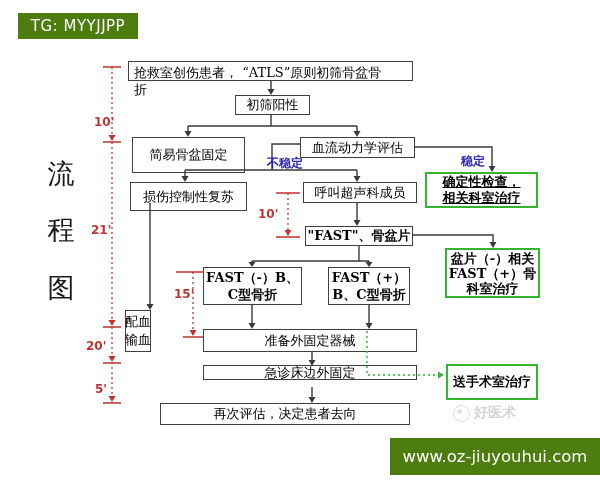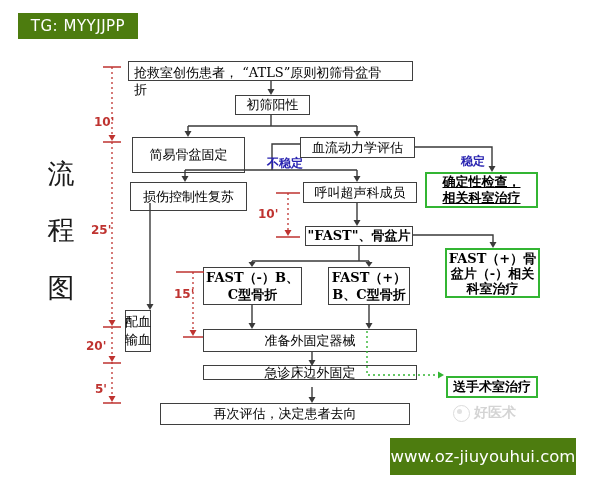--- a/index.html
+++ b/index.html
@@ -3,21 +3,21 @@
 <meta charset="utf-8">
 <style>
   html,body{margin:0;padding:0;}
   body{
     width:600px;height:480px;position:relative;background:#ffffff;
     font-family:"DejaVu Sans","Liberation Sans",sans-serif;
     overflow:hidden;
   }
   .bar{position:absolute;background:#4d7c0f;color:#fff;display:flex;align-items:center;justify-content:center;}
   #header-bar{left:18px;top:13px;width:120px;height:26px;font-size:15px;letter-spacing:0.5px;}
-  #footer-bar{left:390px;top:438px;width:186px;height:37px;font-size:16.5px;}
+  #footer-bar{left:390px;top:438px;width:210px;height:37px;font-size:16.5px;}
 
   
   .vchar{position:absolute;left:46px;width:30px;text-align:center;
     font-family:"DejaVu Serif","Liberation Serif",serif;font-size:27px;color:#1a1a1a;}
   #vc0{top:156px}#vc1{top:212px}#vc2{top:270px}
 
   
   .node{position:absolute;box-sizing:border-box;border:1.5px solid #3f3f3f;background:#fff;
     display:flex;flex-direction:column;align-items:center;justify-content:center;
     font-family:"DejaVu Serif","Liberation Serif",serif;
@@ -35,21 +35,21 @@
   #n-ultra{left:303px;top:182px;width:114px;height:21px;}
   #n-fastxr{left:305px;top:226px;width:108px;height:20px;}
   #n-fastneg{left:203px;top:267px;width:99px;height:38px;line-height:17px;}
   #n-fastpos{left:328px;top:267px;width:82px;height:38px;line-height:17px;}
   #n-blood{left:125px;top:310px;width:26px;height:42px;line-height:18px;}
   #n-prep{left:203px;top:329px;width:214px;height:23px;}
   #n-exfix{left:203px;top:365px;width:214px;height:15px;}
   #n-reeval{left:160px;top:403px;width:250px;height:22px;}
   #g-definitive{left:425px;top:172px;width:113px;height:36px;line-height:16px;text-decoration:underline;}
   #g-fastpos{left:445px;top:248px;width:95px;height:50px;line-height:15px;}
-  #g-or{left:446px;top:376px;width:92px;height:22px;}
+  #g-or{left:446px;top:364px;width:92px;height:36px;}
 
   
   .cond{position:absolute;font-size:12px;font-weight:bold;color:#2722b0;z-index:3;
     font-family:"DejaVu Sans","Liberation Sans",sans-serif;}
   #lbl-unstable{left:267px;top:155px;}
   #lbl-stable{left:461px;top:153px;}
   .tlabel{position:absolute;font-size:12px;font-weight:bold;color:#bf3330;z-index:3;
     font-family:"DejaVu Sans","Liberation Sans",sans-serif;}
   #tl-10{left:94px;top:115px;}
   #tl-25{left:91px;top:223px;}
@@ -119,33 +119,33 @@
   <span>急诊床边外固定</span>
 </div>
 <div class="node" id="n-reeval">
   <span>再次评估，决定患者去向</span>
 </div>
 <div class="node gnode" id="g-definitive">
   <span>确定性检查，</span>
   <span>相关科室治疗</span>
 </div>
 <div class="node gnode" id="g-fastpos">
+  <span>盆片（-）相关</span>
   <span>FAST（+）骨</span>
-  <span>盆片（-）相关</span>
   <span>科室治疗</span>
 </div>
 <div class="node gnode" id="g-or">
   <span>送手术室治疗</span>
 </div>
 
 <div class="cond" id="lbl-unstable">不稳定</div>
 <div class="cond" id="lbl-stable">稳定</div>
 
 <div class="tlabel" id="tl-10">10'</div>
-<div class="tlabel" id="tl-25">25'</div>
+<div class="tlabel" id="tl-25">21'</div>
 <div class="tlabel" id="tl-20">20'</div>
 <div class="tlabel" id="tl-5">5'</div>
 <div class="tlabel" id="tl-mid10">10'</div>
 <div class="tlabel" id="tl-mid15">15'</div>
 
 <svg id="connector-layer" width="600" height="480">
   <g stroke="#3a3a3a" stroke-width="1.4" fill="none">
     <path d="M271 81 L271 90"></path>
     <path d="M271 115 L271 126 M188 126 L357 126 M188 126 L188 132 M357 126 L357 132"></path>
     <path d="M415 147 L492 147 L492 167"></path>

